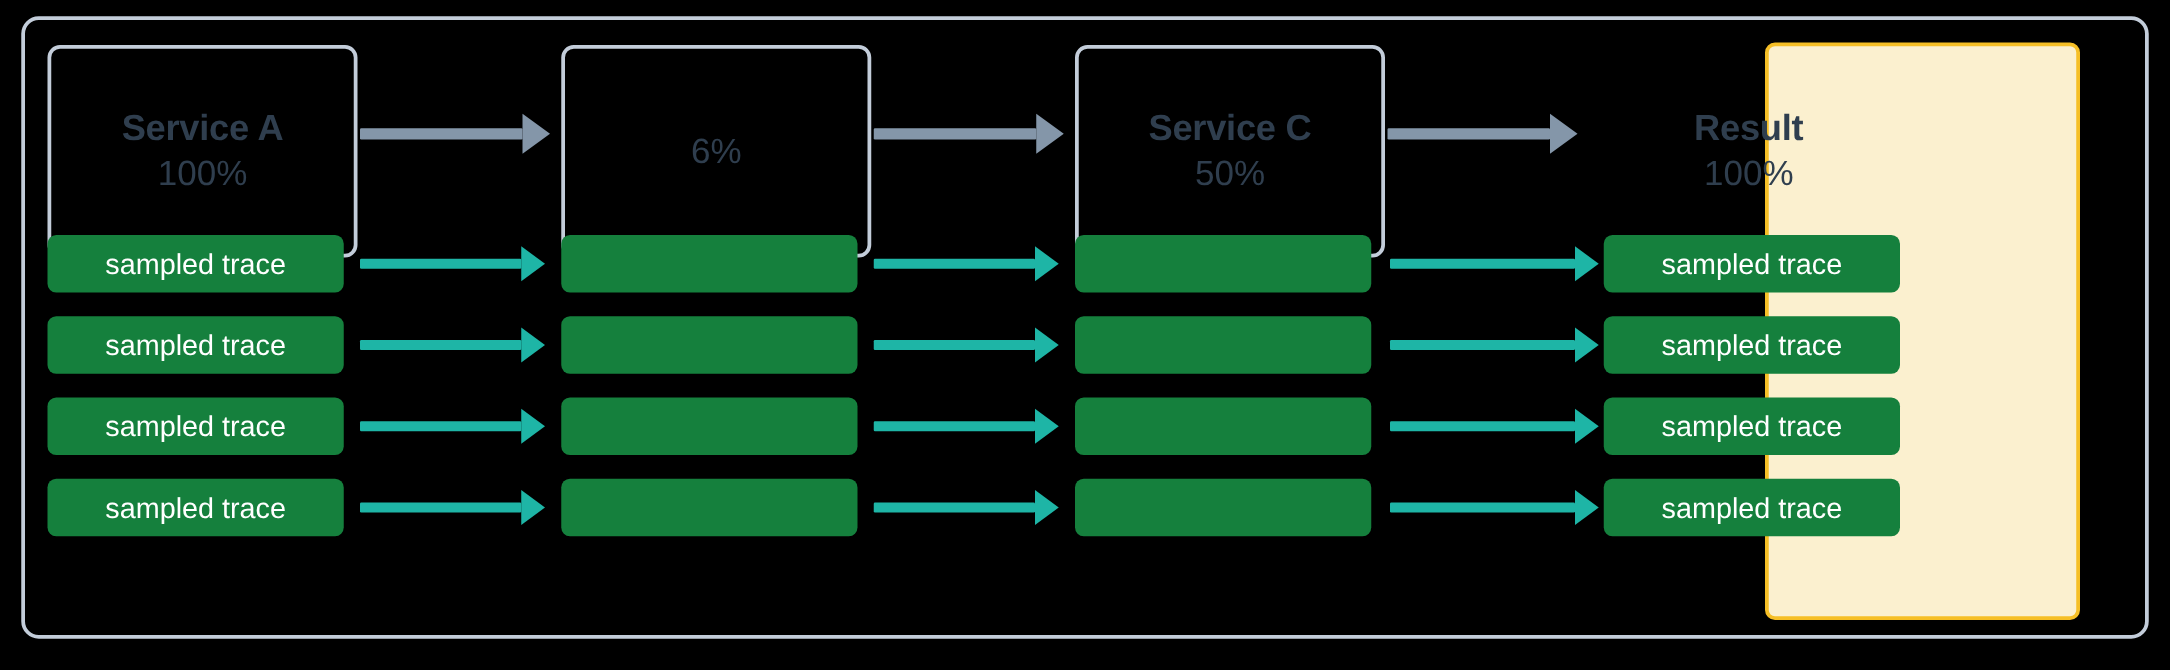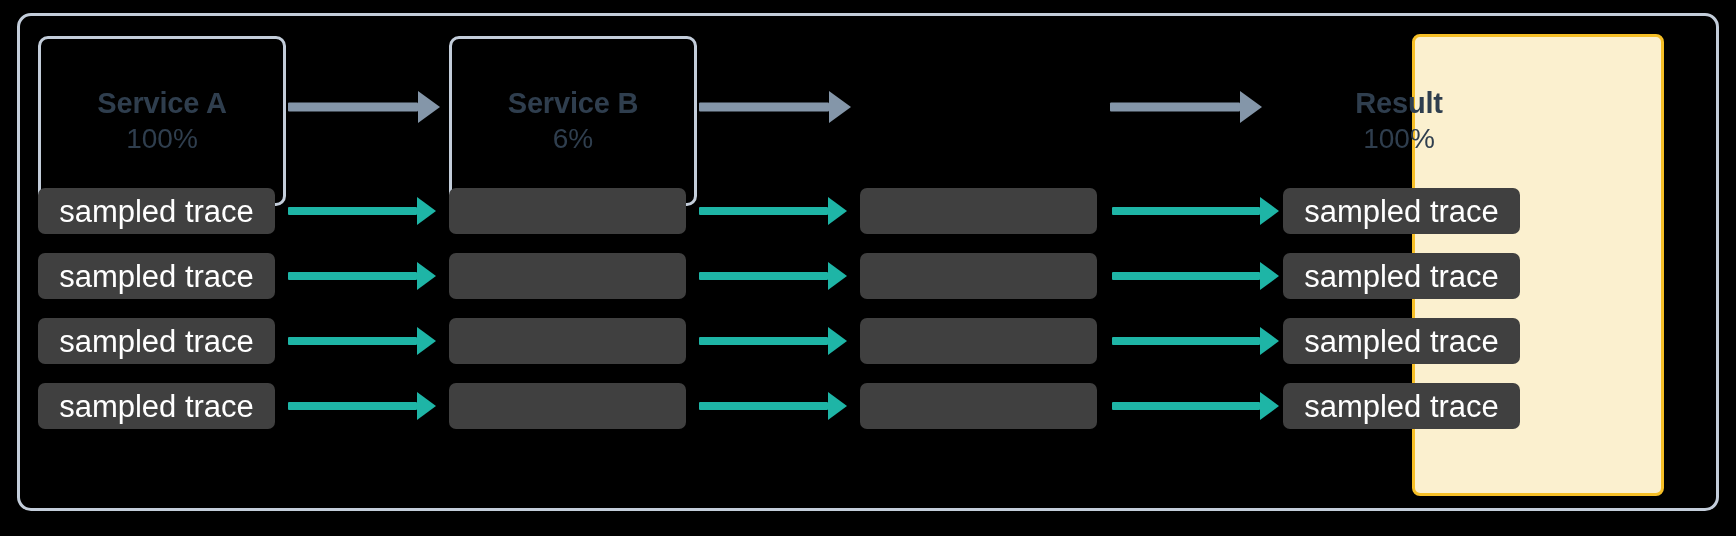--- a/index.html
+++ b/index.html
@@ -80,26 +80,26 @@
     color: #2f3e4e;
     line-height: 1.2;
   }
 
   
   .trace-bar {
     position: absolute;
     width: 237px;
     height: 46px;
     border-radius: 7px;
-    background: #404040;
+    background: #15803d;
     display: flex;
     align-items: center;
     justify-content: center;
     color: #ffffff;
-    font-size: 31px;
+    font-size: 23px;
     line-height: 1;
     white-space: nowrap;
   }
   .trace-bar.blank { color: transparent; }
 
   
   .arrow {
     position: absolute;
     height: 0;
   }
@@ -138,24 +138,27 @@
   <div class="outer-frame"></div>
 
   <div class="result-panel"></div>
 
   <div class="service-box" style="left:38px;">
     <div class="service-name">Service A</div>
     <div class="service-pct">100%</div>
   </div>
 
   <div class="service-box" style="left:449px;">
-    <div class="service-name">Service B</div>
     <div class="service-pct">6%</div>
   </div>
 
+  <div class="service-box" style="left:860px;">
+    <div class="service-name">Service C</div>
+    <div class="service-pct">50%</div>
+  </div>
 
   <div class="service-box plain" style="left:1275px;">
     <div class="service-name">Result</div>
     <div class="service-pct">100%</div>
   </div>
 
   <div class="arrow gray" style="left:288px; top:107px; width:152px;">
     <div class="shaft" style="width:130px;"></div>
     <div class="head" style="left:130px;"></div>
   </div>

